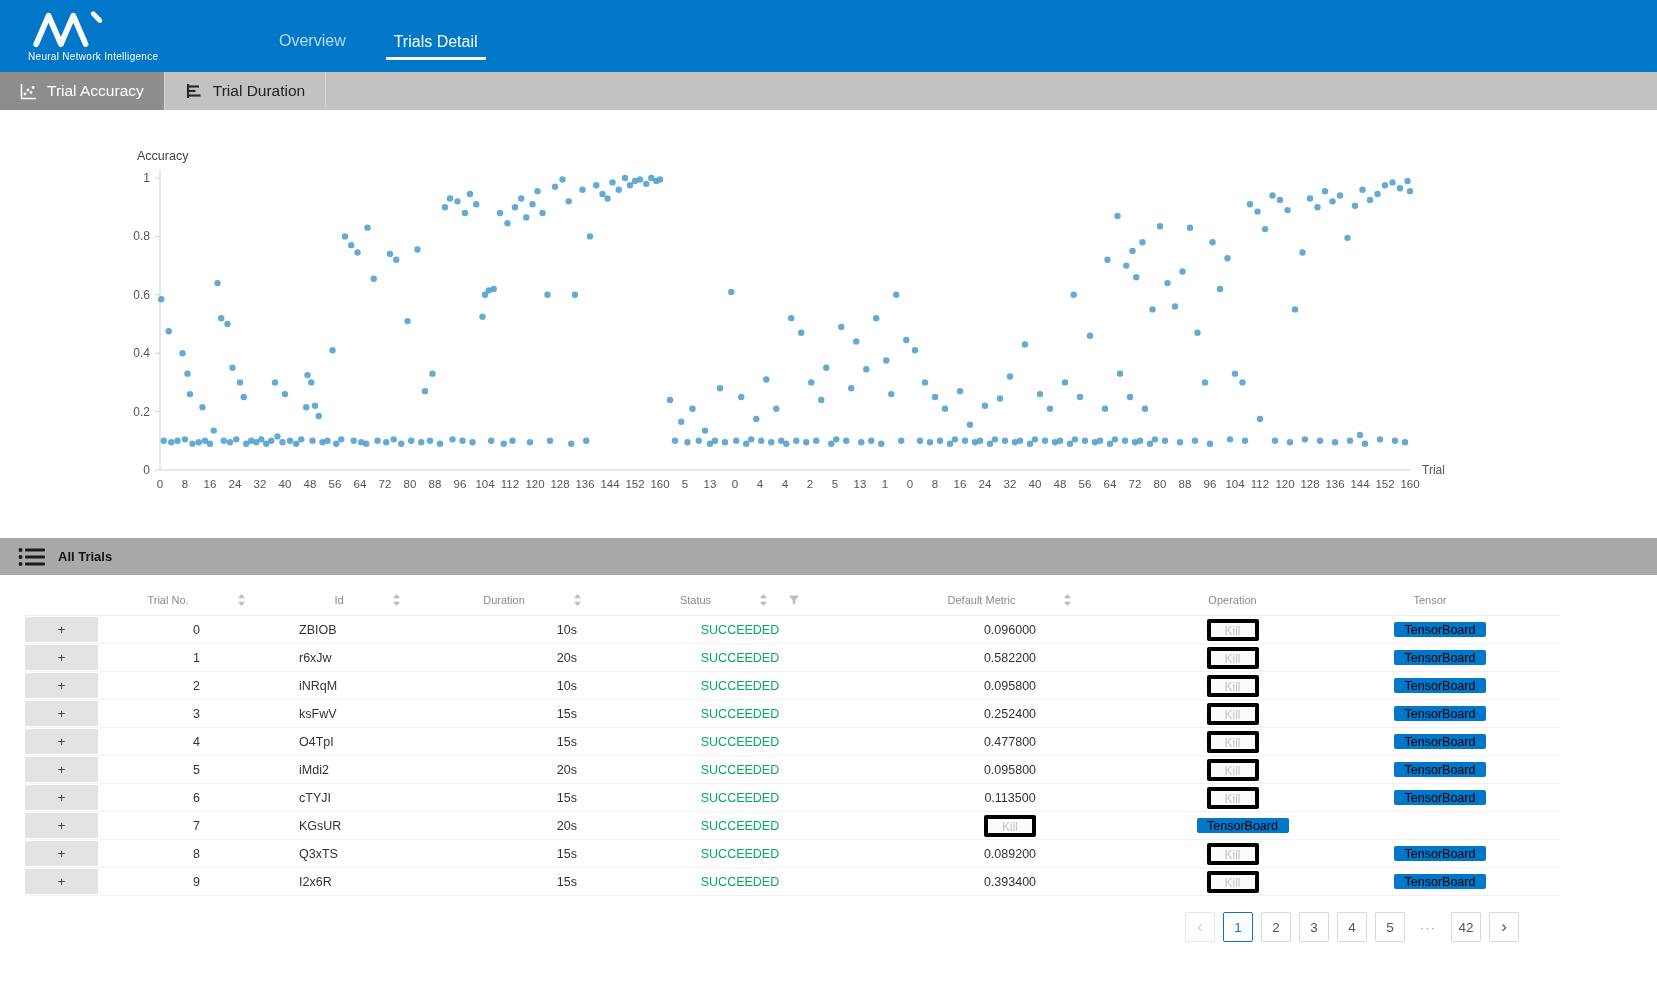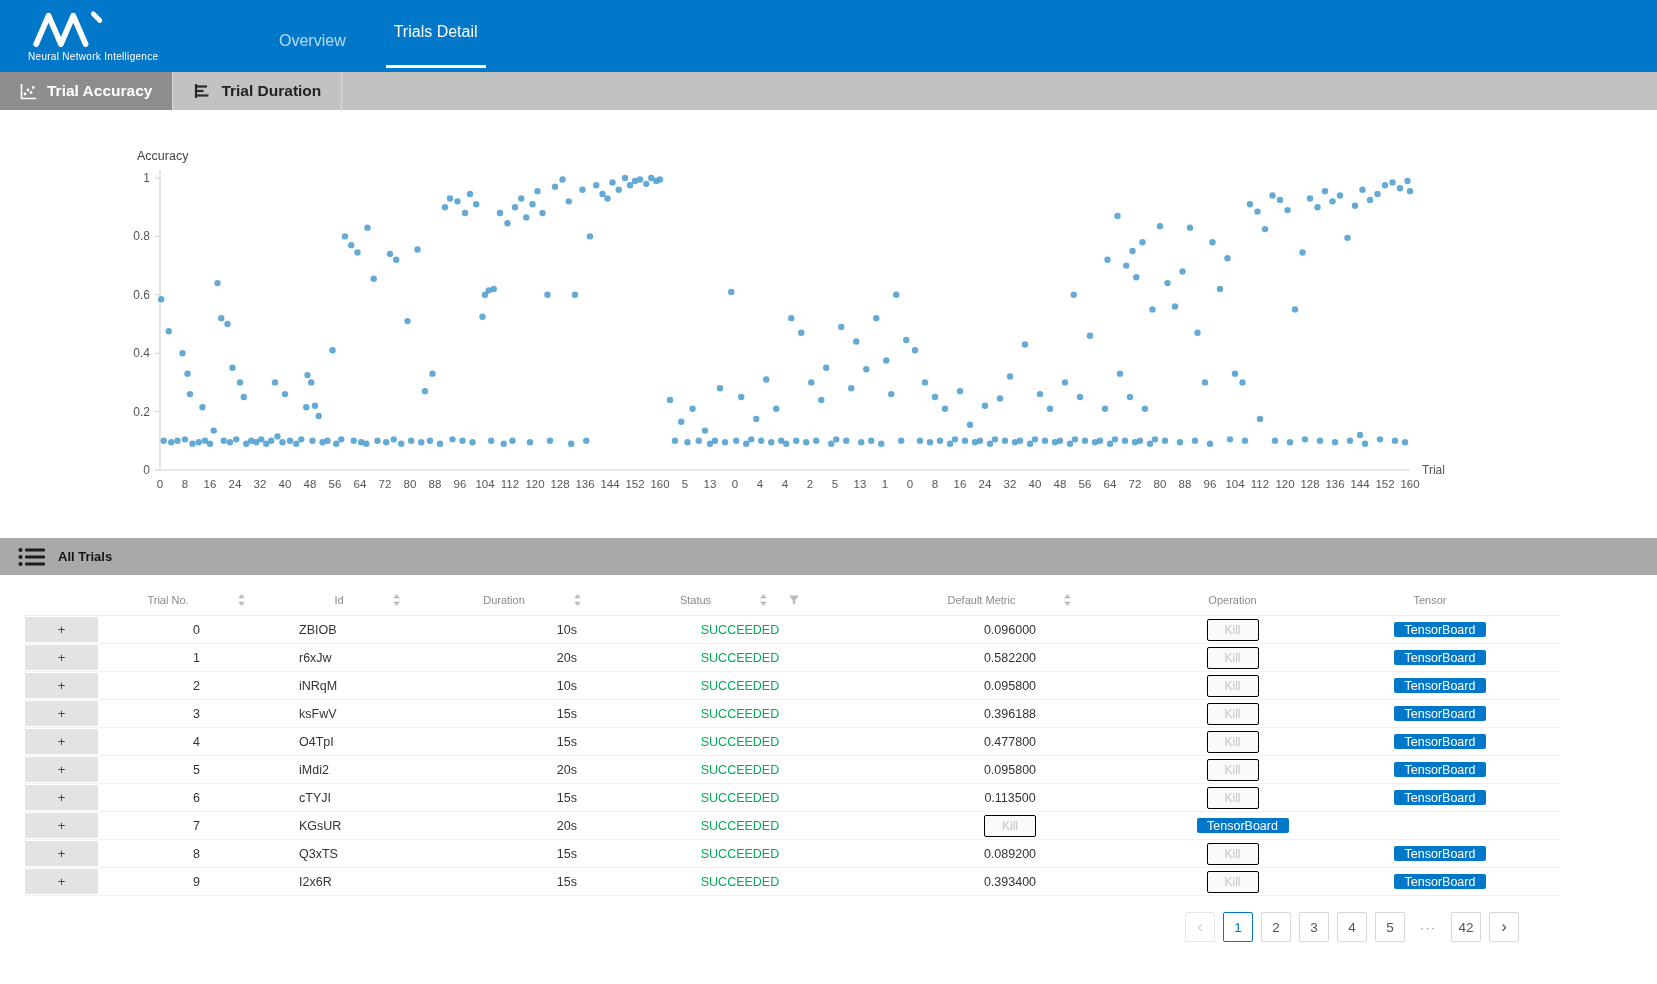--- a/index.html
+++ b/index.html
@@ -5,25 +5,25 @@
   html,body{margin:0;padding:0;width:1657px;height:984px;background:#fff;overflow:hidden;
     font-family:"Liberation Sans","DejaVu Sans",sans-serif;}
   .app{width:1657px;height:984px;position:relative;}
 
   
   .topbar{height:72px;background:#0077c8;display:flex;align-items:stretch;}
   .logo{display:flex;flex-direction:column;justify-content:center;padding-left:28px;width:185px;}
   .logo-caption{color:#fff;font-size:10px;letter-spacing:.3px;margin-top:3px;white-space:nowrap;}
   .nav{display:flex;align-items:flex-end;margin-left:58px;gap:32px;}
   .nav-item{color:rgba(255,255,255,.72);font-size:16px;padding:0 8px 16px;margin-bottom:6px;cursor:pointer;}
-  .nav-item.active{color:#fff;border-bottom:3px solid #fff;padding-bottom:24px;margin-bottom:4px;}
+  .nav-item.active{color:#fff;border-bottom:3px solid #fff;padding-bottom:6px;margin-bottom:12px;}
 
   
   .tabbar{height:38px;background:#c2c2c2;display:flex;}
-  .tab{display:flex;align-items:center;gap:10px;padding:0 20px;font-size:15.5px;font-weight:700;
+  .tab{display:flex;align-items:center;gap:10px;padding:0 20px;font-size:15.5px;font-weight:400;
     color:#222;border-right:1px solid #d6d6d6;cursor:pointer;}
   .tab.active{background:#8d8d8d;color:#fff;}
 
   
   .chart-section{padding-top:20px;}
   #chart-svg{display:block;}
 
   
   .alltrials-bar{height:37px;background:#a9a9a9;margin-top:13px;display:flex;align-items:center;
     padding-left:18px;gap:12px;}
@@ -34,23 +34,23 @@
   .thead,.trow{display:grid;grid-template-columns:73px 197px 145px 185px 230px 310px 135px 260px;align-items:center;}
   .thead{height:30px;color:#8a8a8a;font-size:11px;border-bottom:1px solid #ececec;}
   .th{display:flex;align-items:center;justify-content:center;gap:48px;}
   .trow{height:27px;border-bottom:1px solid #f1f1f1;font-size:12.5px;color:#333;}
   .td{display:flex;align-items:center;justify-content:center;height:100%;}
   .td-id{justify-content:flex-start;padding-left:4px;}
   .td-duration{justify-content:flex-end;padding-right:48px;}
   .td-status{color:#00ad56;}
   .td-expand{padding:1px 0;}
   .expand-btn{width:100%;height:25px;background:#e3e3e3;border:0;color:#444;font-size:13px;cursor:pointer;}
-  .kill-btn{width:52px;height:22px;background:#fafafa;border:1px solid #000000;border-radius:2px;
+  .kill-btn{width:52px;height:22px;background:#fafafa;border:4px solid #000000;border-radius:2px;
     color:#c6c6c6;font-size:12px;cursor:not-allowed;}
-  .tb-btn{width:92px;height:15px;background:#0077c8;border:0;border-radius:2px;color:#ffffff;
+  .tb-btn{width:92px;height:15px;background:#0077c8;border:0;border-radius:2px;color:#000000;
     font-size:12.5px;cursor:pointer;margin-left:20px;}
 
   
   .pagination{display:flex;justify-content:flex-end;align-items:center;gap:8px;margin-top:16px;
     padding-right:138px;}
   .pg-item{min-width:30px;height:30px;box-sizing:border-box;border:1px solid #d9d9d9;border-radius:2px;
     background:#fff;display:flex;align-items:center;justify-content:center;font-size:13.5px;color:#555;
     cursor:pointer;padding:0 4px;}
   .pg-item.active{border-color:#0077c8;color:#0077c8;}
   .pg-item.disabled{color:#cfcfcf;border-color:#e6e6e6;cursor:default;}
@@ -560,21 +560,21 @@
   </div>
 
   <div class="trow">
     <div class="td td-expand">
             <button class="expand-btn">+</button>
           </div>
     <div class="td td-trial">3</div>
     <div class="td td-id">ksFwV</div>
     <div class="td td-duration">15s</div>
     <div class="td td-status">SUCCEEDED</div>
-    <div class="td td-metric">0.396188</div>
+    <div class="td td-metric">0.252400</div>
     <div class="td td-op">
             <button class="kill-btn">Kill</button>
           </div>
     <div class="td td-tensor">
             <button class="tb-btn">TensorBoard</button>
           </div>
   </div>
 
   <div class="trow">
     <div class="td td-expand">

